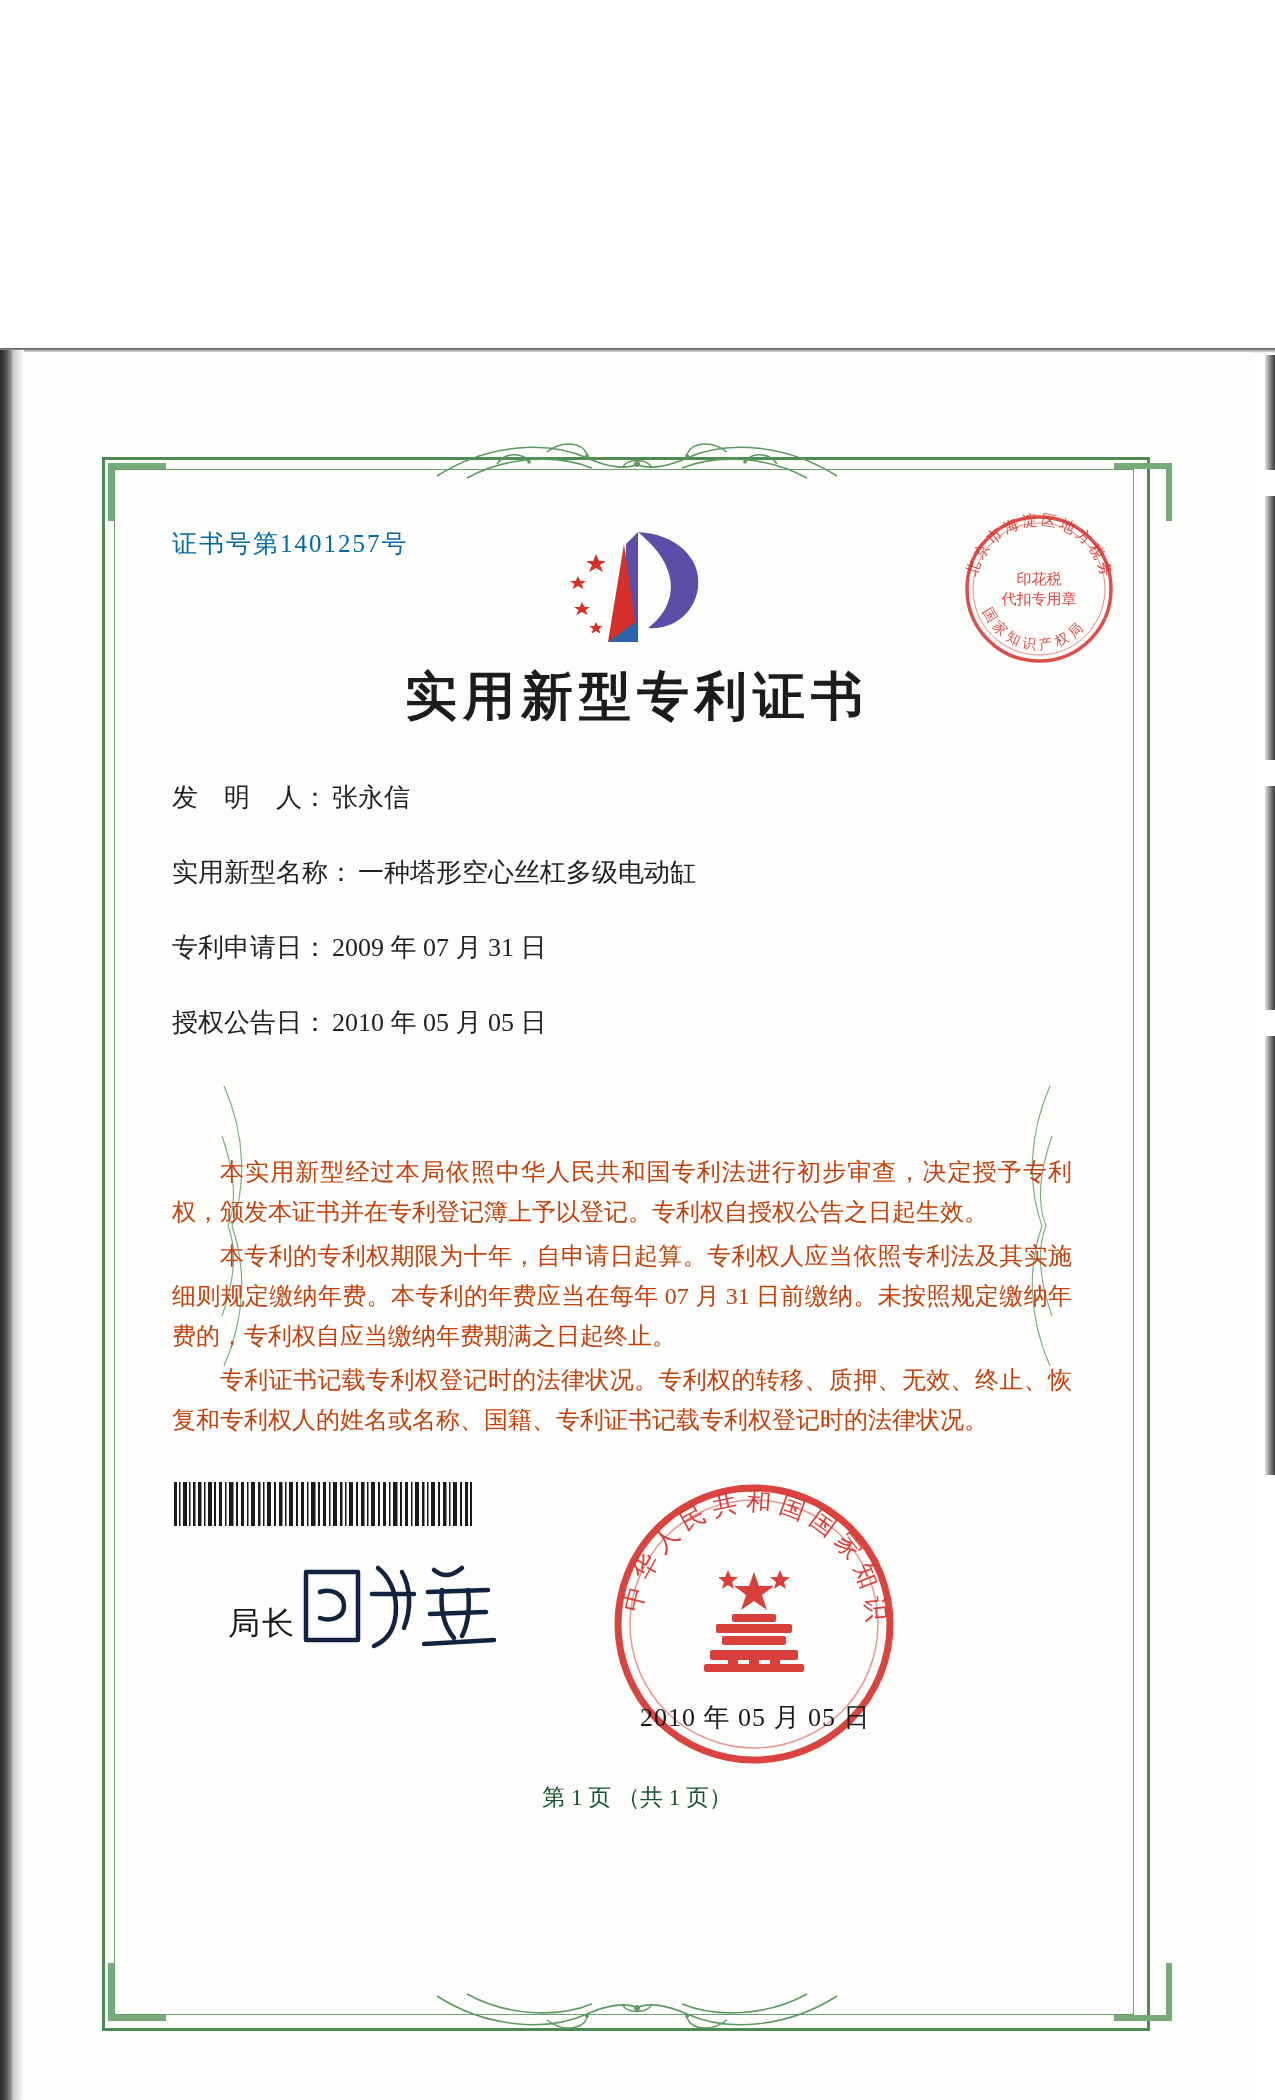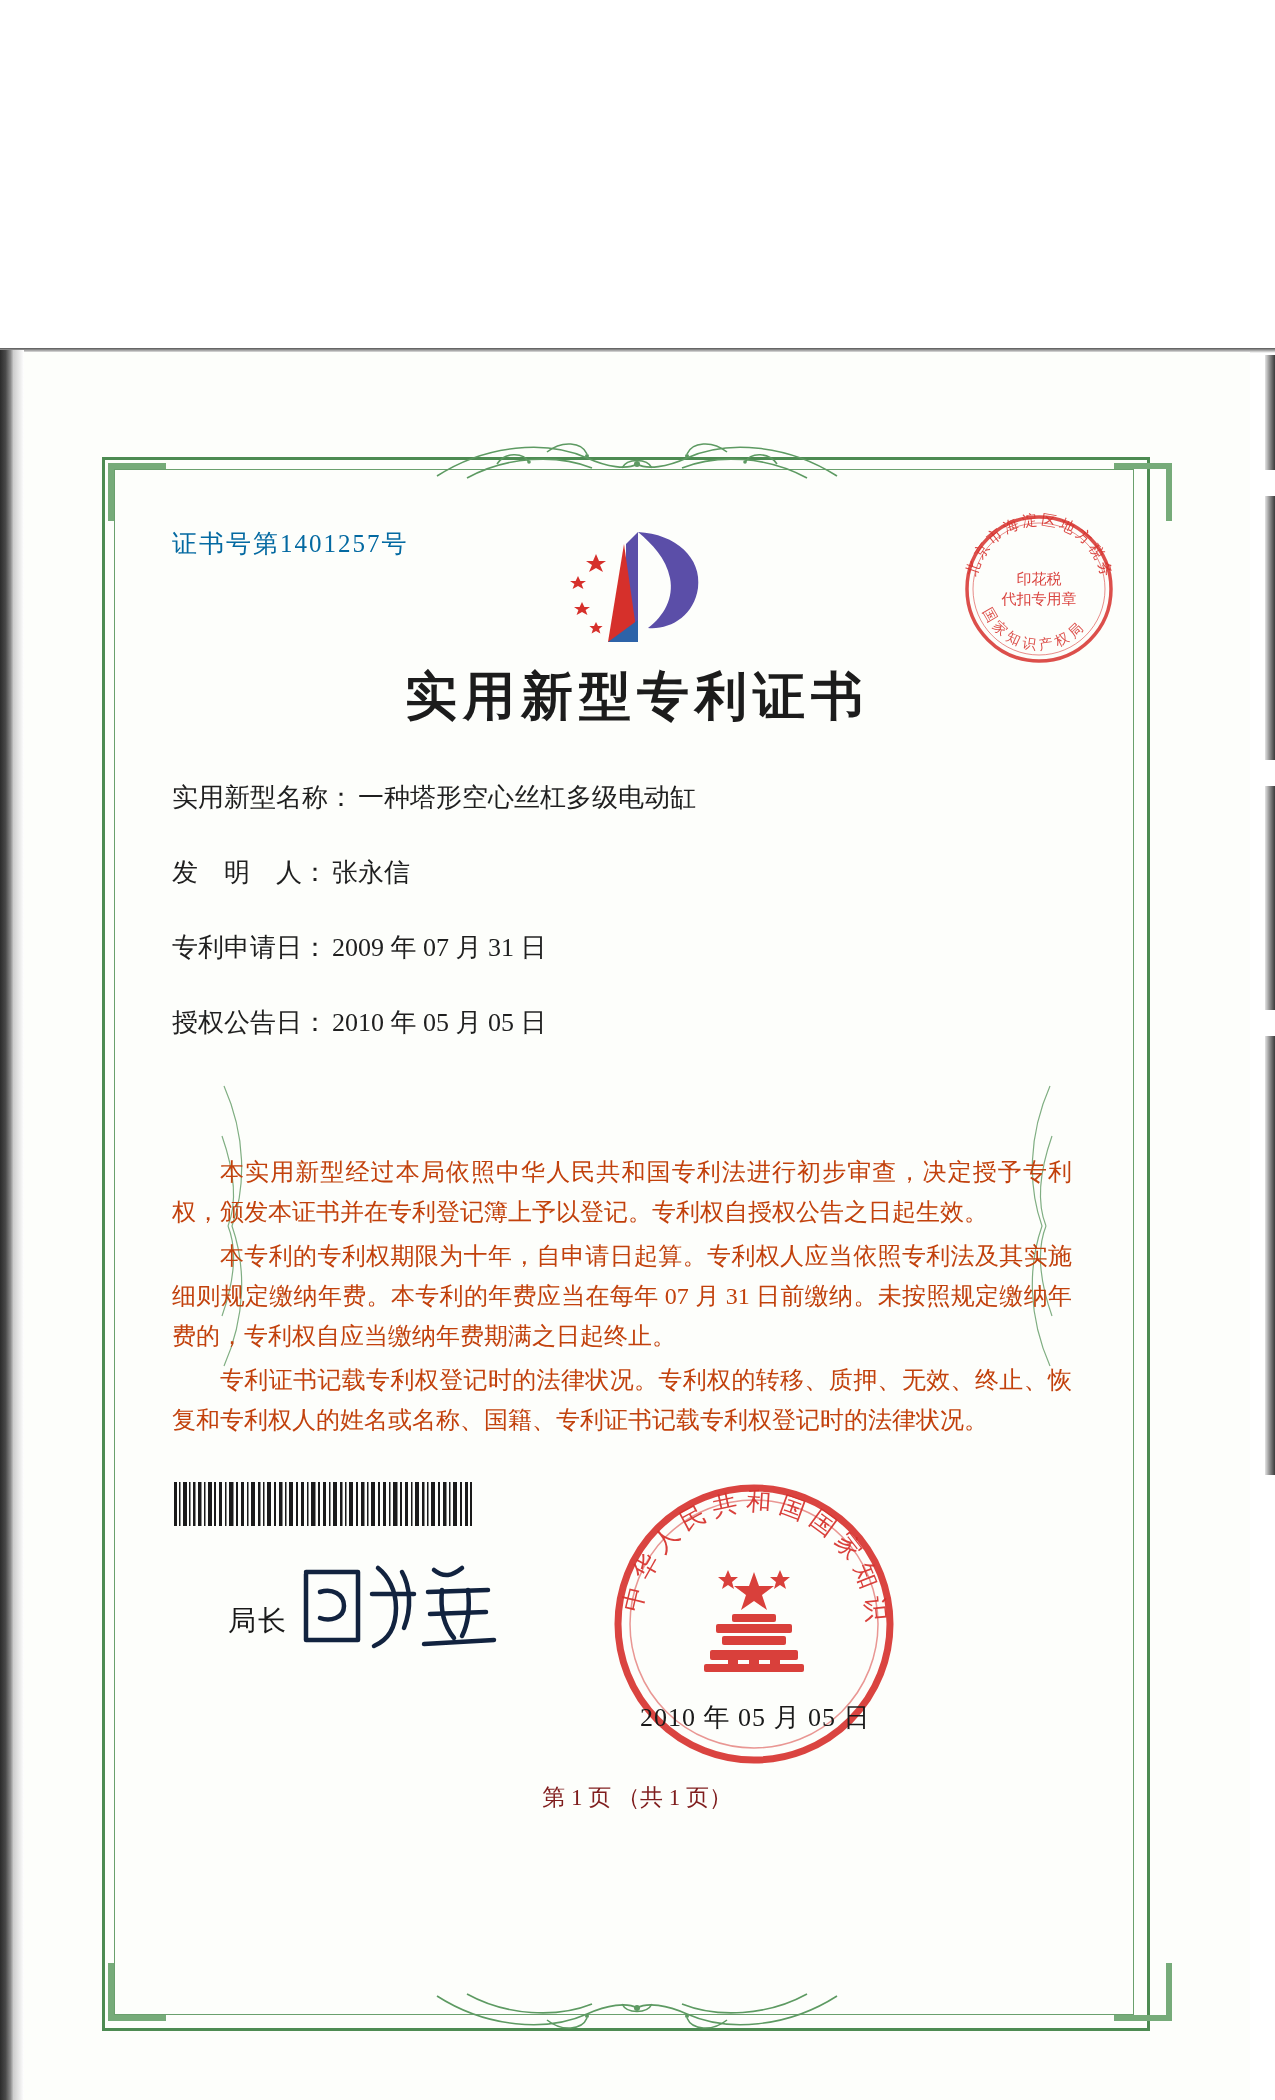--- a/index.html
+++ b/index.html
@@ -223,21 +223,21 @@
     top: 1130px;
     width: 300px;
     height: 44px;
   }
 
   
   .sign-label {
     position: absolute;
     left: 204px;
     top: 1250px;
-    font-size: 28px;
+    font-size: 32px;
     color: #1a1a1a;
     letter-spacing: 2px;
   }
   .signature {
     position: absolute;
     left: 268px;
     top: 1200px;
     width: 220px;
     height: 110px;
   }
@@ -260,21 +260,21 @@
   }
 
   
   .page-footer {
     position: absolute;
     left: 0;
     right: 0;
     top: 1430px;
     text-align: center;
     font-size: 23px;
-    color: #7f1d1d;
+    color: #14532d;
   }
 
   
   .notch {
     position: absolute;
     right: 0;
     width: 10px;
     height: 26px;
     background: #ffffff;
   }
@@ -387,24 +387,24 @@
         <textPath href="#arcBot" startOffset="12%">国家知识产权局</textPath>
       </text>
       <text x="87" y="82" text-anchor="middle" font-size="15" fill="#d6302b" opacity="0.9" font-family="'DejaVu Serif', serif">印花税</text>
       <text x="87" y="102" text-anchor="middle" font-size="15" fill="#d6302b" opacity="0.9" font-family="'DejaVu Serif', serif">代扣专用章</text>
     </svg>
 
     <div class="main-title">实用新型专利证书</div>
 
     <div class="fields">
       <div class="field-row">
-        <span class="field-label">实用新型名称：</span><span class="field-value">一种塔形空心丝杠多级电动缸</span>
+        <span class="field-label">发　明　人：</span><span class="field-value">张永信</span>
       </div>
       <div class="field-row">
-        <span class="field-label">发　明　人：</span><span class="field-value">张永信</span>
+        <span class="field-label">实用新型名称：</span><span class="field-value">一种塔形空心丝杠多级电动缸</span>
       </div>
       <div class="field-row">
         <span class="field-label">专利申请日：</span><span class="field-value">2009 年 07 月 31 日</span>
       </div>
       <div class="field-row">
         <span class="field-label">授权公告日：</span><span class="field-value">2010 年 05 月 05 日</span>
       </div>
     </div>
 
     <div class="body-text">

